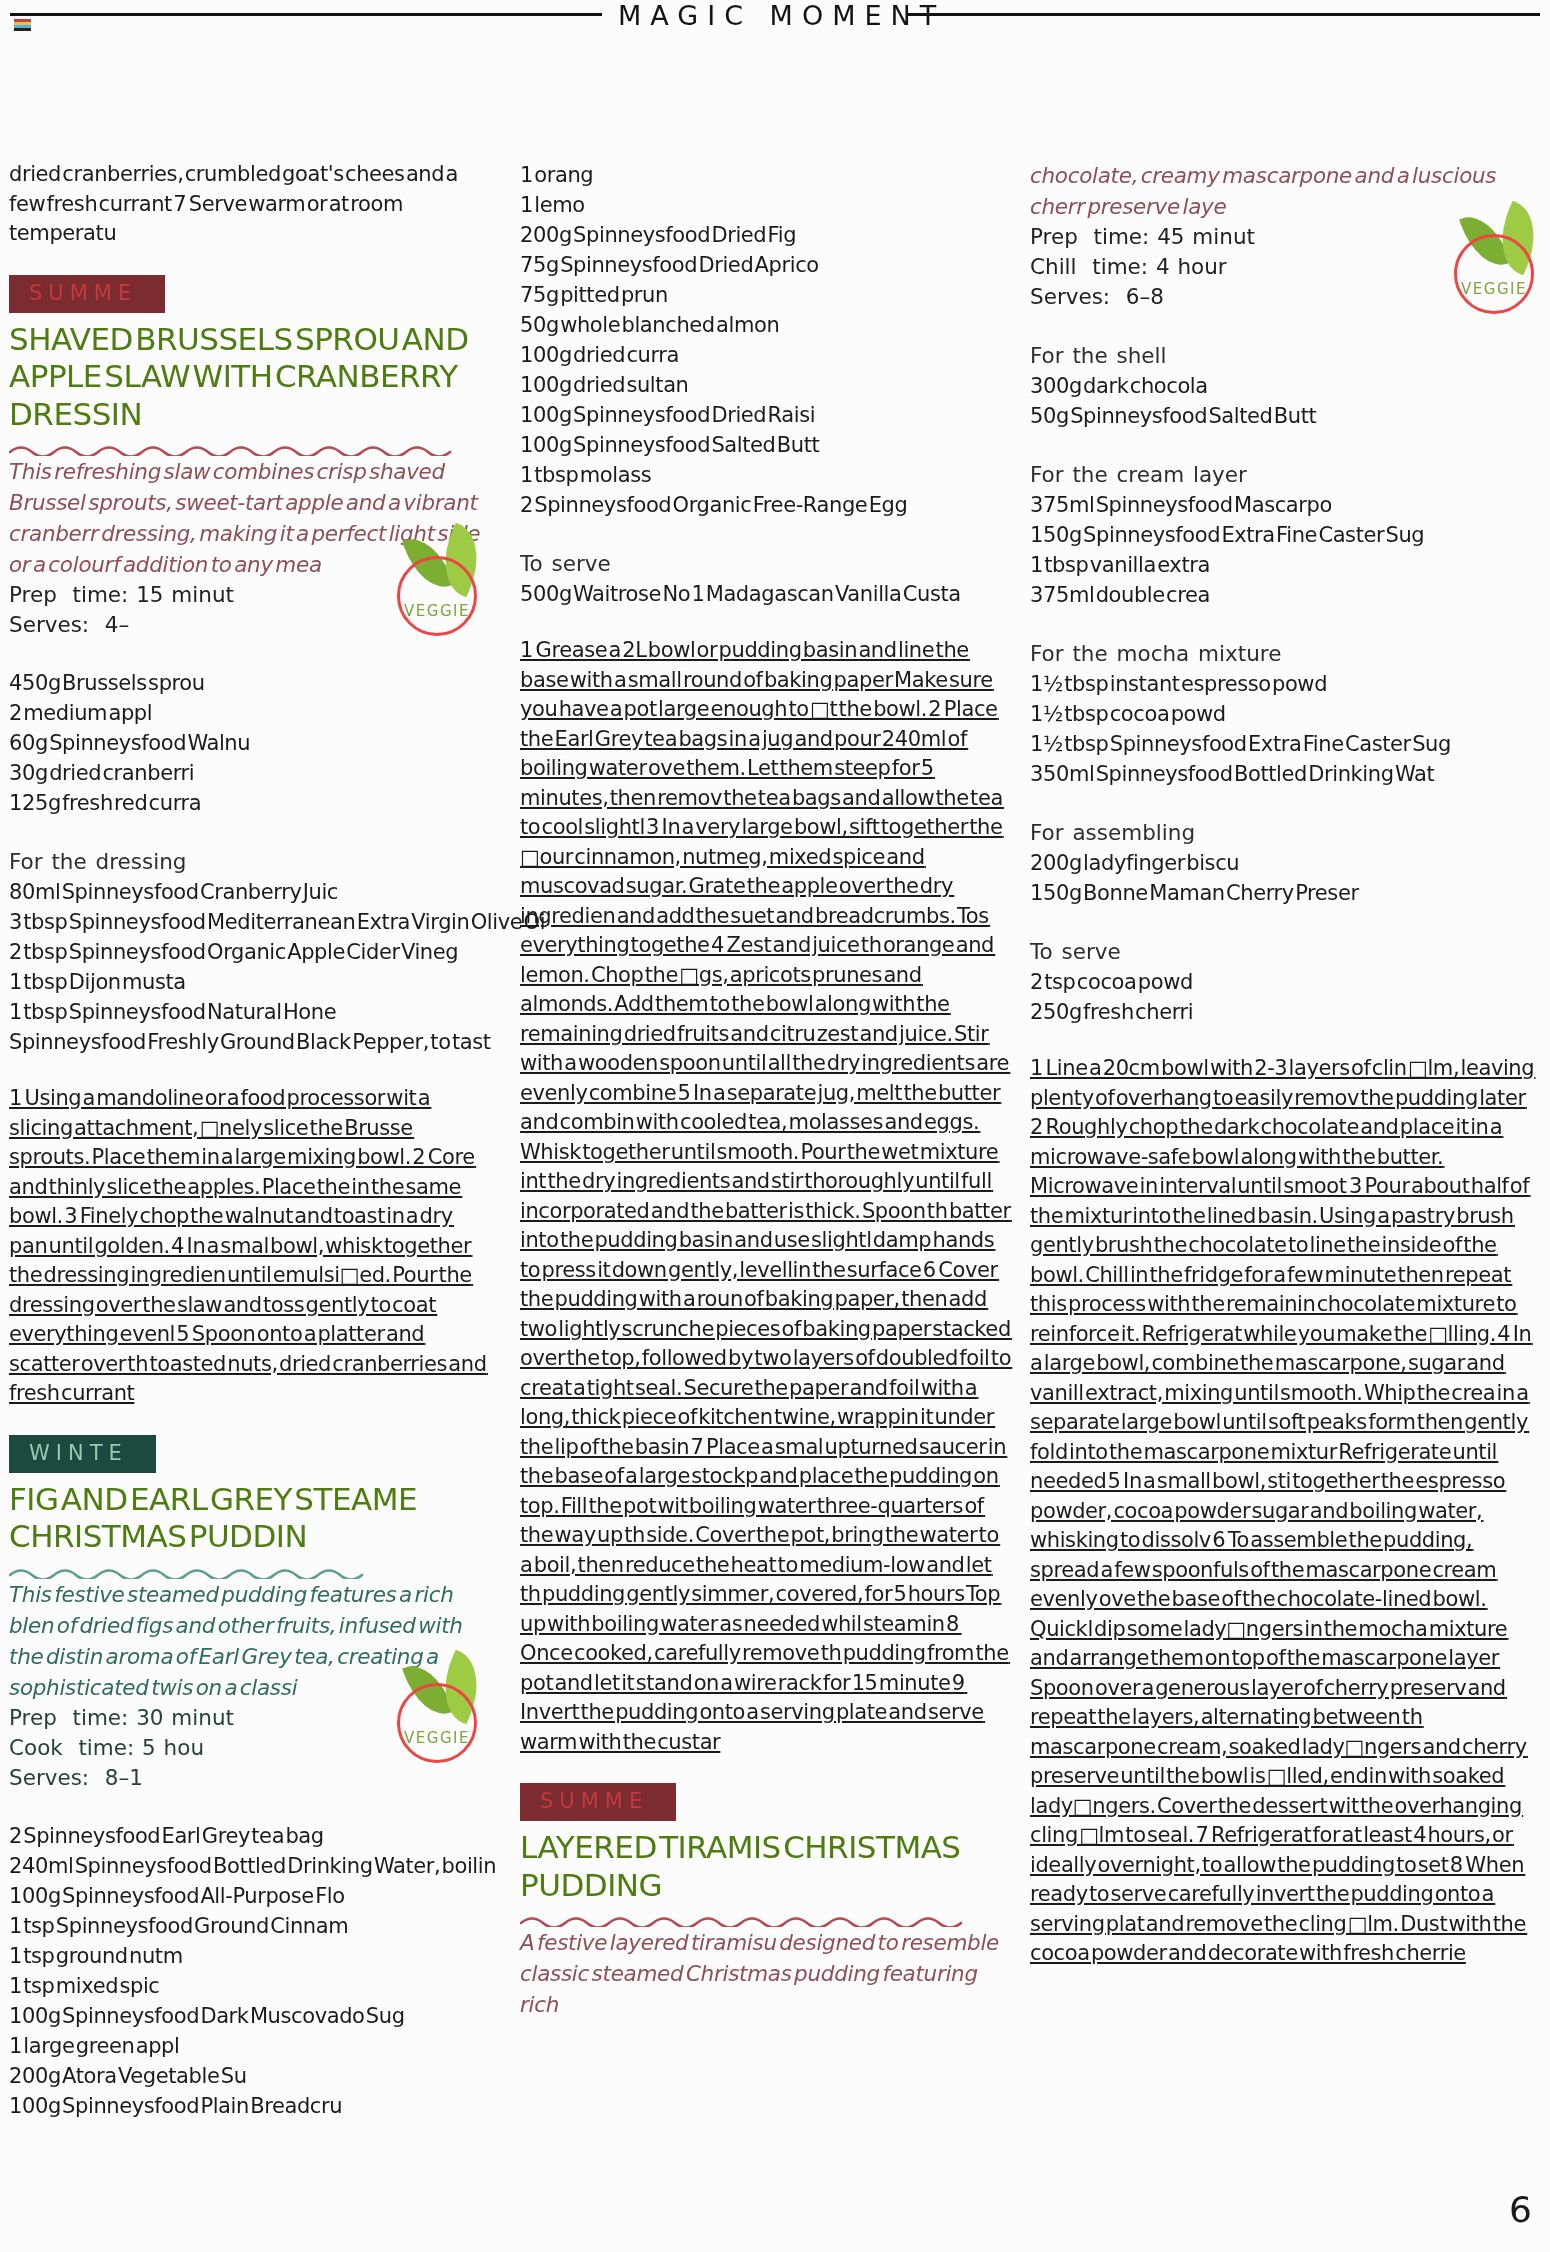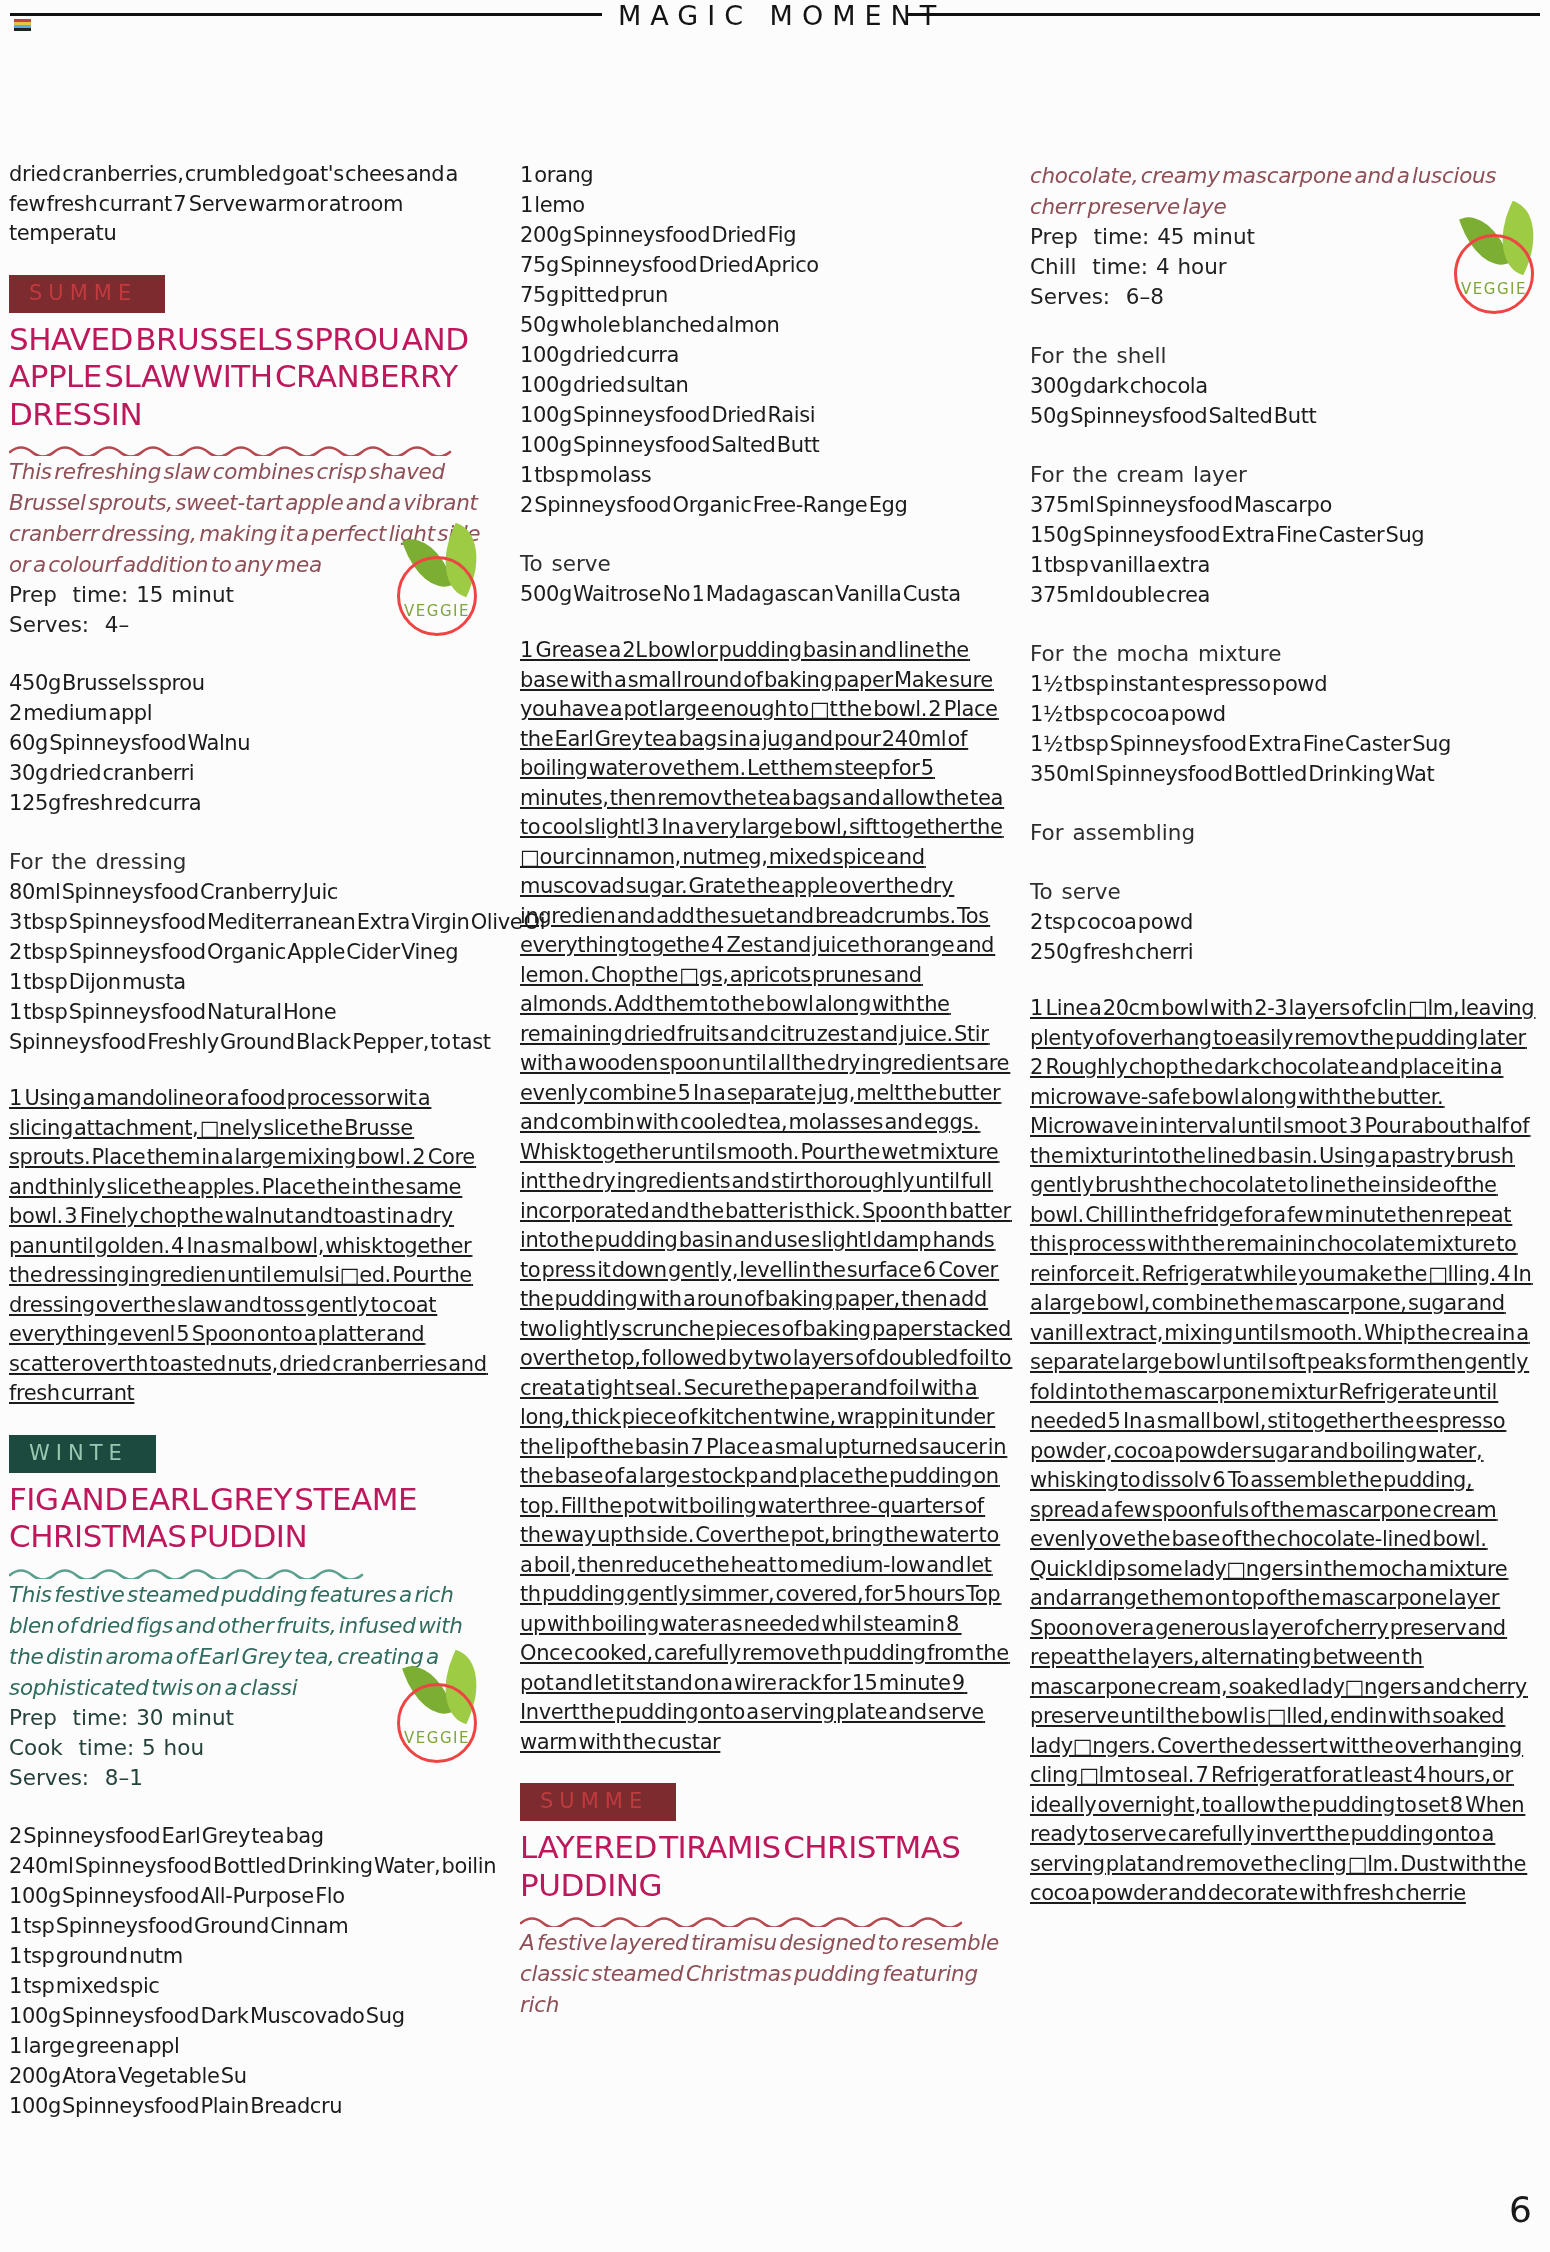--- a/index.html
+++ b/index.html
@@ -22,21 +22,21 @@
   .col3{left:1030px;width:508px;}
   
   .t{font-size:21px;line-height:29.5px;letter-spacing:-0.4px;word-spacing:-5px;color:#1b1b1b;white-space:pre-wrap;}
   .ing-line{font-size:21px;line-height:30px;letter-spacing:-0.4px;word-spacing:-5px;white-space:nowrap;color:#1b1b1b;}
   .sec-h{font-size:21.5px;line-height:30px;color:#2e2e2e;word-spacing:2px;margin-top:29px;}
   .meta-line{font-size:21.5px;line-height:30px;color:#222;word-spacing:1px;white-space:pre-wrap;}
   .meta-teal .meta-line{color:#25413b;}
   .desc{font-style:italic;font-size:21.5px;line-height:31px;letter-spacing:-0.3px;word-spacing:-4px;white-space:pre-wrap;}
   .desc.red{color:#8e4f57;}
   .desc.teal{color:#2f6b5e;}
-  .recipe-h{font-size:31px;line-height:37.5px;color:#be185d;letter-spacing:-0.5px;word-spacing:-7px;margin-top:8px;}
+  .recipe-h{font-size:31px;line-height:37.5px;color:#4d7c0f;letter-spacing:-0.5px;word-spacing:-7px;margin-top:8px;}
   .badge{display:inline-block;font-size:21px;line-height:1;letter-spacing:6px;padding:8px 28px 9px 20px;margin-top:26px;}
   .badge.summer{background:#7c2b2e;color:#c13a3f;}
   .badge.winter{background:#1c4a3e;color:#97c9b2;}
   .wave{display:block;margin-top:9px;}
   .para{margin-top:27px;text-decoration:underline;}
   .ing-block{margin-top:28px;}
   .meta-block{position:relative;}
   
   .veggie{position:absolute;width:100px;height:104px;pointer-events:none;}
   .veggie .leaf1{position:absolute;left:16px;top:2px;width:34px;height:58px;background:#7cae33;
@@ -213,20 +213,24 @@
       <div class="sec-h">For the mocha mixture</div>
       <div>
           <div class="ing-line">1½ tbsp instant espresso powd</div>
           <div class="ing-line">1½ tbsp cocoa powd</div>
           <div class="ing-line">1½ tbsp Spinneysfood Extra Fine Caster Sug</div>
           <div class="ing-line">350ml Spinneysfood Bottled Drinking Wat</div>
         </div>
     </div>
     <div>
       <div class="sec-h">For assembling</div>
+      <div>
+          <div class="ing-line">200g ladyfinger biscu</div>
+          <div class="ing-line">150g Bonne Maman Cherry Preser</div>
+        </div>
     </div>
     <div>
       <div class="sec-h">To serve</div>
       <div>
           <div class="ing-line">2 tsp cocoa powd</div>
           <div class="ing-line">250g fresh cherri</div>
         </div>
     </div>
 
     <div class="t para">1  Line a 20cm bowl with 2-3 layers of clin □lm, leaving plenty of overhang to easily remov the pudding later 2  Roughly chop the dark chocolate and place it in a microwave-safe bowl along with the butter. Microwave in interval until smoot  3  Pour about half of the mixtur into the lined basin. Using a pastry brush gently brush the chocolate to line the inside of the bowl. Chill in the fridge for a few minute then repeat this process with the remainin chocolate mixture to reinforce it. Refrigerat while you make the □lling. 4  In a large bowl, combine the mascarpone, sugar and vanill extract, mixing until smooth. Whip the crea in a separate large bowl until soft peaks form then gently fold into the mascarpone mixtur Refrigerate until needed 5  In a small bowl, sti together the espresso powder, cocoa powder sugar and boiling water, whisking to dissolv 6  To assemble the pudding, spread a few spoonfuls of the mascarpone cream evenly ove the base of the chocolate-lined bowl. Quickl dip some lady□ngers in the mocha mixture and arrange them on top of the mascarpone layer Spoon over a generous layer of cherry preserv and repeat the layers, alternating between th mascarpone cream, soaked lady□ngers and cherry preserve until the bowl is □lled, endin with soaked lady□ngers. Cover the dessert wit the overhanging cling □lm to seal. 7  Refrigerat for at least 4 hours, or ideally overnight, to allow the pudding to set 8  When ready to serve carefully invert the pudding onto a serving plat and remove the cling □lm. Dust with the cocoa powder and decorate with fresh cherrie</div>

